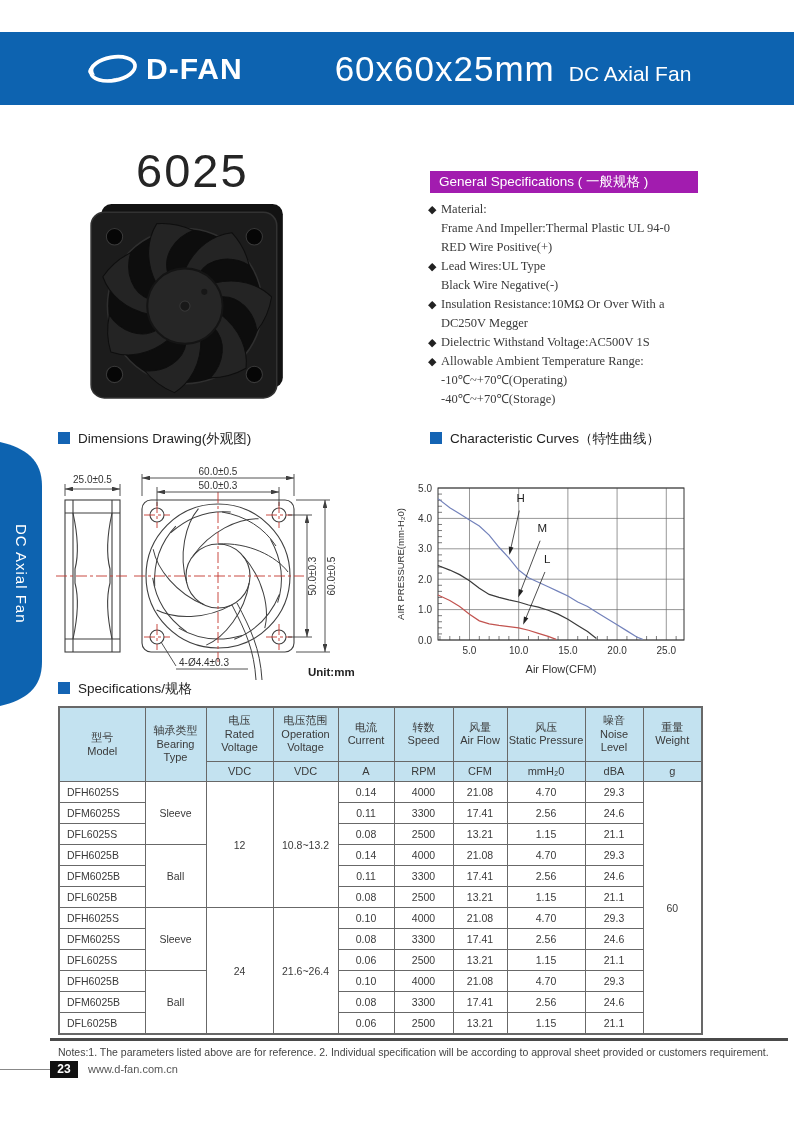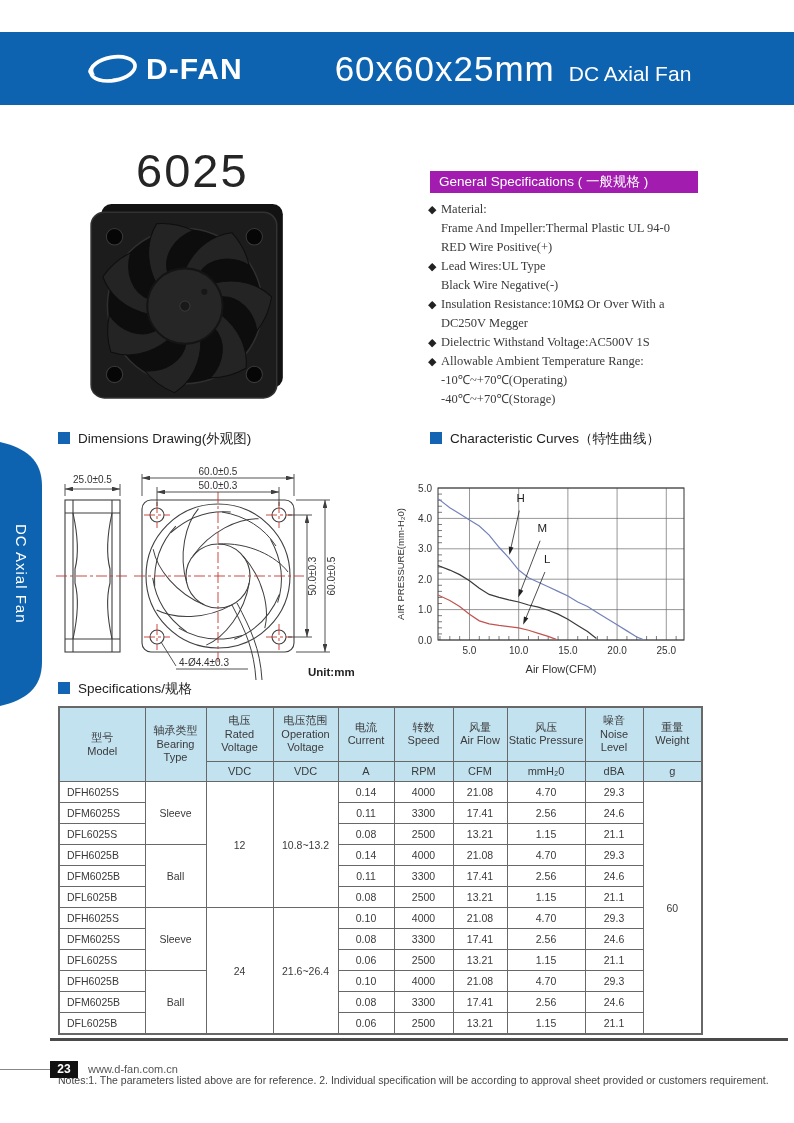--- a/index.html
+++ b/index.html
@@ -37,21 +37,21 @@
   
   .spec-table{position:absolute;left:58px;top:706px;border-collapse:collapse;table-layout:fixed;
         font-size:10.5px;color:#3a3a3a;}
   .spec-table td,.spec-table th{border:1px solid #686868;text-align:center;padding:0;font-weight:normal;}
   .spec-table{border:2px solid #686868;}
   .spec-table thead td{background:#c3e2f0;font-size:11px;line-height:13.5px;padding:3px 1px;}
   .spec-table tbody td{height:20px;}
   .cell-model{text-align:left !important;padding-left:7px !important;}
   
   .notes-rule{position:absolute;left:50px;top:1038px;width:738px;height:3px;background:#4a4a4a;}
-  .notes{position:absolute;left:58px;top:1074px;width:730px;font-size:10.5px;color:#444;}
+  .notes{position:absolute;left:58px;top:1046px;width:730px;font-size:10.5px;color:#444;}
   .page-line{position:absolute;left:0;top:1069px;width:50px;height:1px;background:#888;}
   .page-badge{position:absolute;left:50px;top:1061px;width:28px;height:17px;background:#111;color:#fff;
         font-size:12px;font-weight:bold;text-align:center;line-height:17px;}
   .website{position:absolute;left:88px;top:1063px;font-size:11px;color:#555;}
   svg text{font-family:"Liberation Sans",sans-serif;}
 </style>
 </head>
 <body>
 
 <div class="page">

